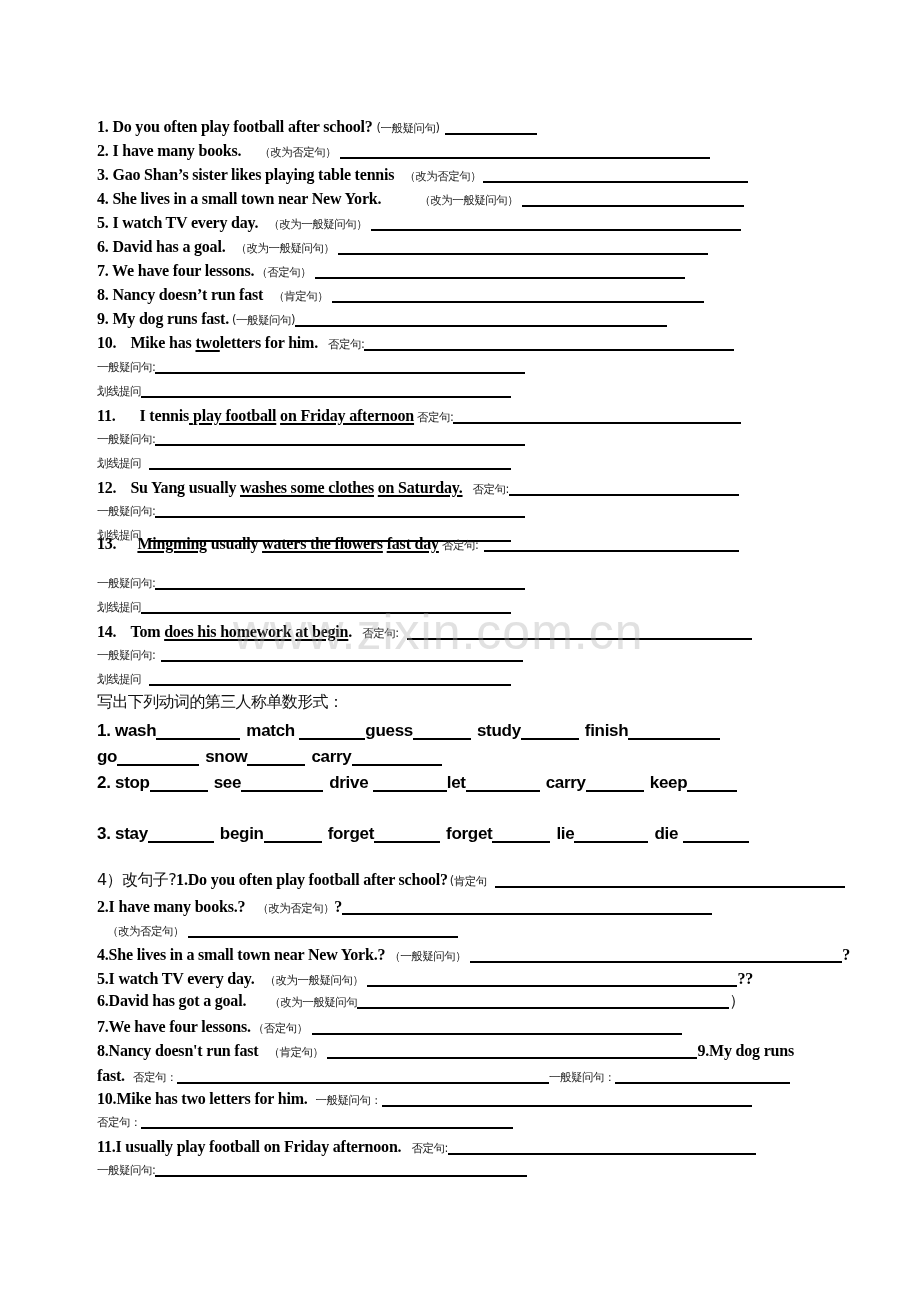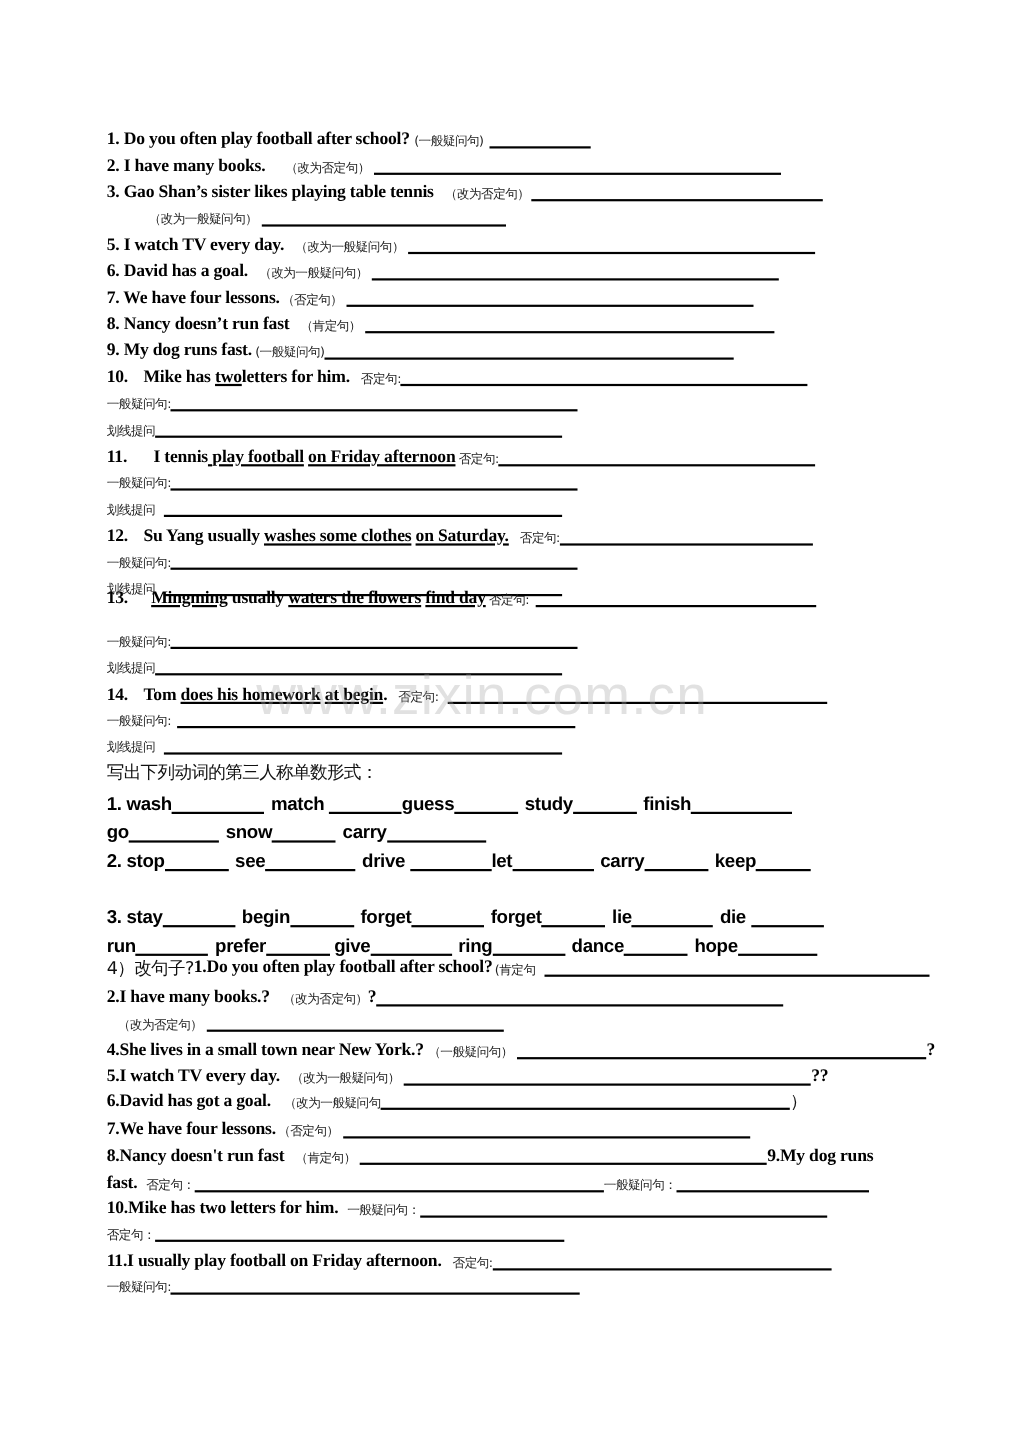--- a/index.html
+++ b/index.html
@@ -30,20 +30,21 @@
     <span class="en">2. I have many books.</span>
     <span class="cn" style="margin-left:18px">（改为否定句）</span>
     <span class="blank" style="width:370px;margin-left:4px"></span>
   </div>
   <div class="ln" style="top:165px">
     <span class="en">3. Gao Shan’s sister likes playing table tennis</span>
     <span class="cn" style="margin-left:10px">（改为否定句）</span>
     <span class="blank" style="width:265px;margin-left:2px"></span>
   </div>
   <div class="ln" style="top:189px">
+    <span class="en">4. She lives in a small town near New York.</span>
     <span class="cn" style="margin-left:38px">（改为一般疑问句）</span>
     <span class="blank" style="width:222px;margin-left:4px"></span>
   </div>
   <div class="ln" style="top:213px">
     <span class="en">5. I watch TV every day.</span>
     <span class="cn" style="margin-left:10px">（改为一般疑问句）</span>
     <span class="blank" style="width:370px;margin-left:4px"></span>
   </div>
   <div class="ln" style="top:237px">
     <span class="en">6. David has a goal.</span>
@@ -120,21 +121,21 @@
     <span class="cn">划线提问</span>
     <span class="blank" style="width:362px;margin-left:8px"></span>
   </div>
 
   <div class="ln" style="top:534px">
     <span class="en">13.</span>
     <span class="en u" style="margin-left:21px">Mingming</span>
     <span class="en" style="white-space:pre"> usually </span>
     <span class="en u">waters the flowers</span>
     <span class="en" style="white-space:pre"> </span>
-    <span class="en u">find day</span>
+    <span class="en u">fast day</span>
     <span class="cn" style="margin-left:3px">否定句:</span>
     <span class="blank" style="width:255px;margin-left:6px"></span>
   </div>
   <div class="ln" style="top:573px">
     <span class="cn">一般疑问句:</span>
     <span class="blank" style="width:370px"></span>
   </div>
   <div class="ln" style="top:597px">
     <span class="cn">划线提问</span>
     <span class="blank" style="width:370px"></span>
@@ -203,34 +204,20 @@
       <span class="blank" style="width:58px"></span>
     <span style="margin-left:6px">forget</span>
       <span class="blank" style="width:66px"></span>
     <span style="margin-left:6px">forget</span>
       <span class="blank" style="width:58px"></span>
     <span style="margin-left:6px">lie</span>
       <span class="blank" style="width:74px"></span>
     <span style="margin-left:6px;white-space:pre">die </span>
       <span class="blank" style="width:66px"></span>
   </div>
-  <div class="ln sa" style="top:849px">
-    <span>run</span>
-      <span class="blank" style="width:66px"></span>
-    <span style="margin-left:6px">prefer</span>
-      <span class="blank" style="width:58px"></span>
-    <span style="margin-left:4px">give</span>
-      <span class="blank" style="width:74px"></span>
-    <span style="margin-left:6px">ring</span>
-      <span class="blank" style="width:66px"></span>
-    <span style="margin-left:6px">dance</span>
-      <span class="blank" style="width:58px"></span>
-    <span style="margin-left:6px">hope</span>
-      <span class="blank" style="width:72px"></span>
-  </div>
 
   <div class="ln" style="top:870px">
     <span class="cn-big">4）改句子?</span>
     <span class="en">1.Do you often play football after school?</span>
     <span class="cn" style="margin-left:2px">(肯定句</span>
     <span class="blank" style="width:350px;margin-left:8px"></span>
   </div>
   <div class="ln" style="top:897px">
     <span class="en">2.I have many books.?</span>
     <span class="cn" style="margin-left:12px">（改为否定句）</span>
@@ -248,21 +235,21 @@
     <span class="en">?</span>
   </div>
   <div class="ln" style="top:969px">
     <span class="en">5.I watch TV every day.</span>
     <span class="cn" style="margin-left:10px">（改为一般疑问句）</span>
     <span class="blank" style="width:370px;margin-left:4px"></span>
     <span class="en">??</span>
   </div>
   <div class="ln" style="top:991px">
     <span class="en">6.David has got a goal.</span>
-    <span class="cn" style="margin-left:12px">（改为一般疑问句</span>
+    <span class="cn" style="margin-left:23px">（改为一般疑问句</span>
     <span class="blank" style="width:372px"></span>
     <span class="cn-big">）</span>
   </div>
   <div class="ln" style="top:1017px">
     <span class="en">7.We have four lessons.</span>
     <span class="cn" style="margin-left:2px">（否定句）</span>
     <span class="blank" style="width:370px;margin-left:4px"></span>
   </div>
   <div class="ln" style="top:1041px">
     <span class="en">8.Nancy doesn't run fast</span>

